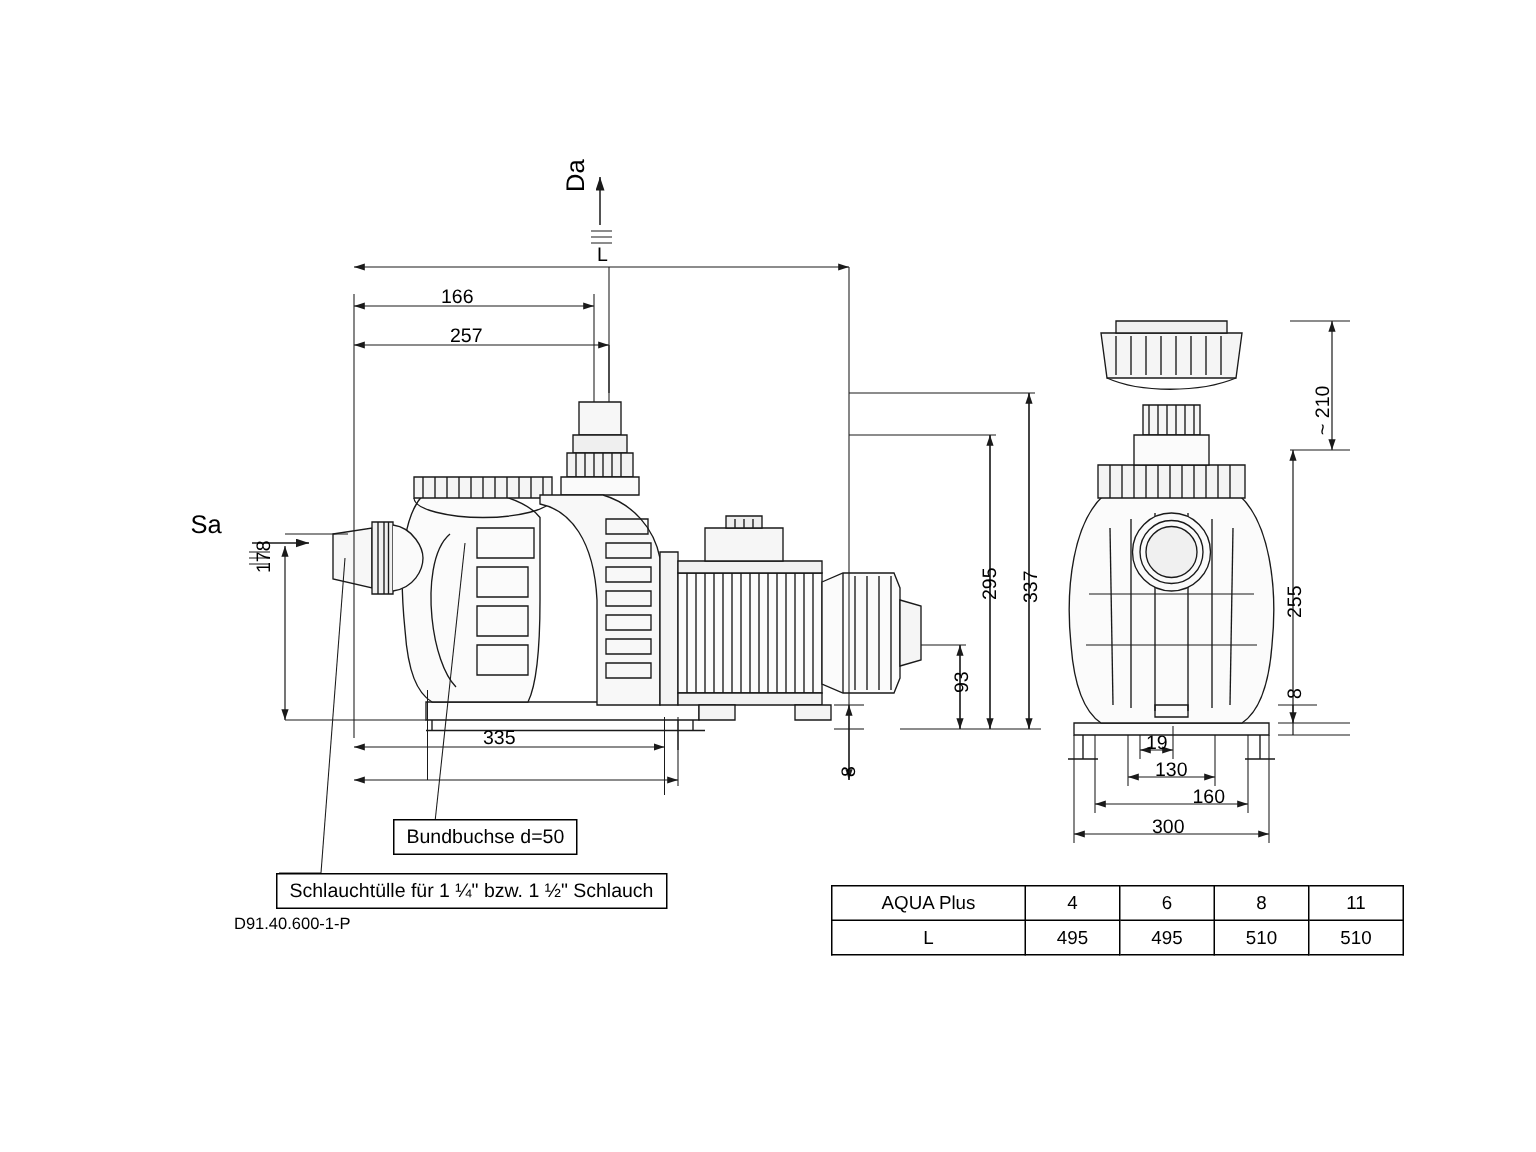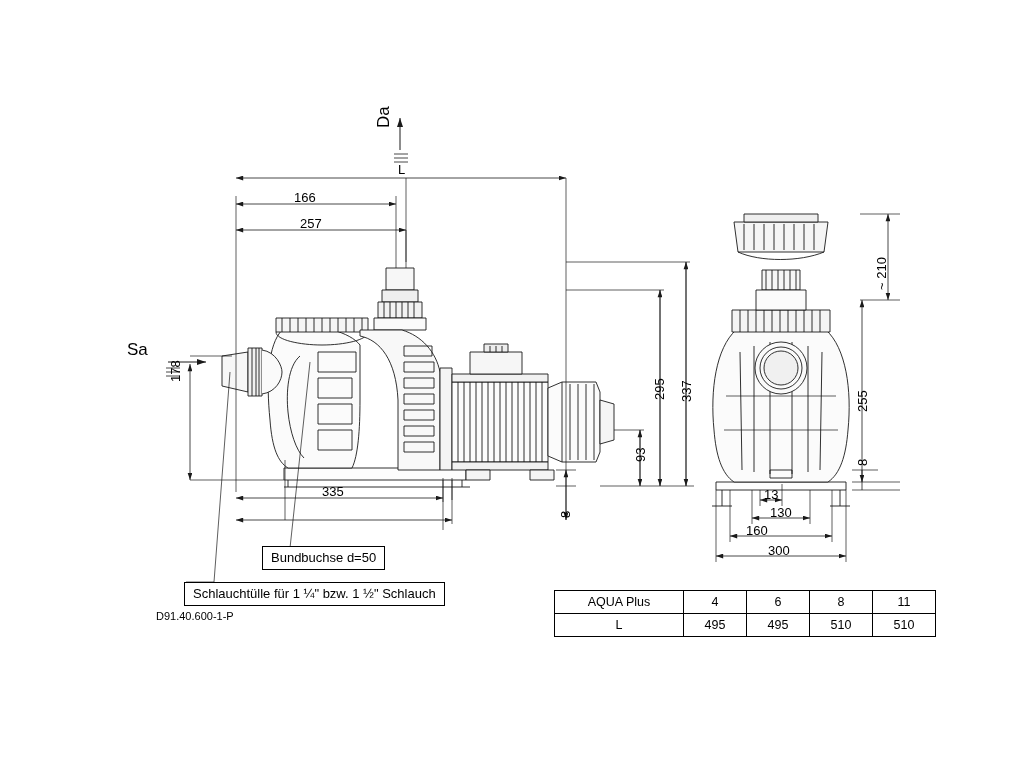--- a/index.html
+++ b/index.html
@@ -253,23 +253,23 @@
 <div class="lbl" style="left:633px; top:462px; transform: rotate(-90deg); transform-origin: 0 0;">93</div>
 <div class="lbl" style="left:558px; top:518px; transform: rotate(-90deg); transform-origin: 0 0;">8</div>
 
 <div class="lbl" style="left:322px; top:484px;text-align:center;">335</div>
 <div class="lbl" style="left:322px; top:506px;margin-top:40px;">345</div>
 
 <div class="lbl" style="left:874px; top:290px; transform: rotate(-90deg); transform-origin: 0 0;">~ 210</div>
 <div class="lbl" style="left:855px; top:412px; transform: rotate(-90deg); transform-origin: 0 0;">255</div>
 <div class="lbl" style="left:855px; top:466px; transform: rotate(-90deg); transform-origin: 0 0;">8</div>
 
-<div class="lbl" style="left:764px; top:487px;">13</div>
+<div class="lbl" style="left:764px; top:487px;">19</div>
 <div class="lbl" style="left:770px; top:505px;">130</div>
-<div class="lbl" style="left:746px; top:523px;">160</div>
+<div class="lbl" style="left:795px; top:523px;">160</div>
 <div class="lbl" style="left:768px; top:543px;">300</div>
 
 <div class="boxed" style="left:262px; top:546px;">Bundbuchse  d=50</div>
 <div class="boxed" style="left:184px; top:582px;">Schlauchtülle für 1 ¼"  bzw. 1 ½" Schlauch</div>
 
 <div class="lbl small" style="left:156px; top:610px;">D91.40.600-1-P</div>
 
 <table class="tbl" style="left:554px; top:590px;">
   <tbody>
         <tr>

